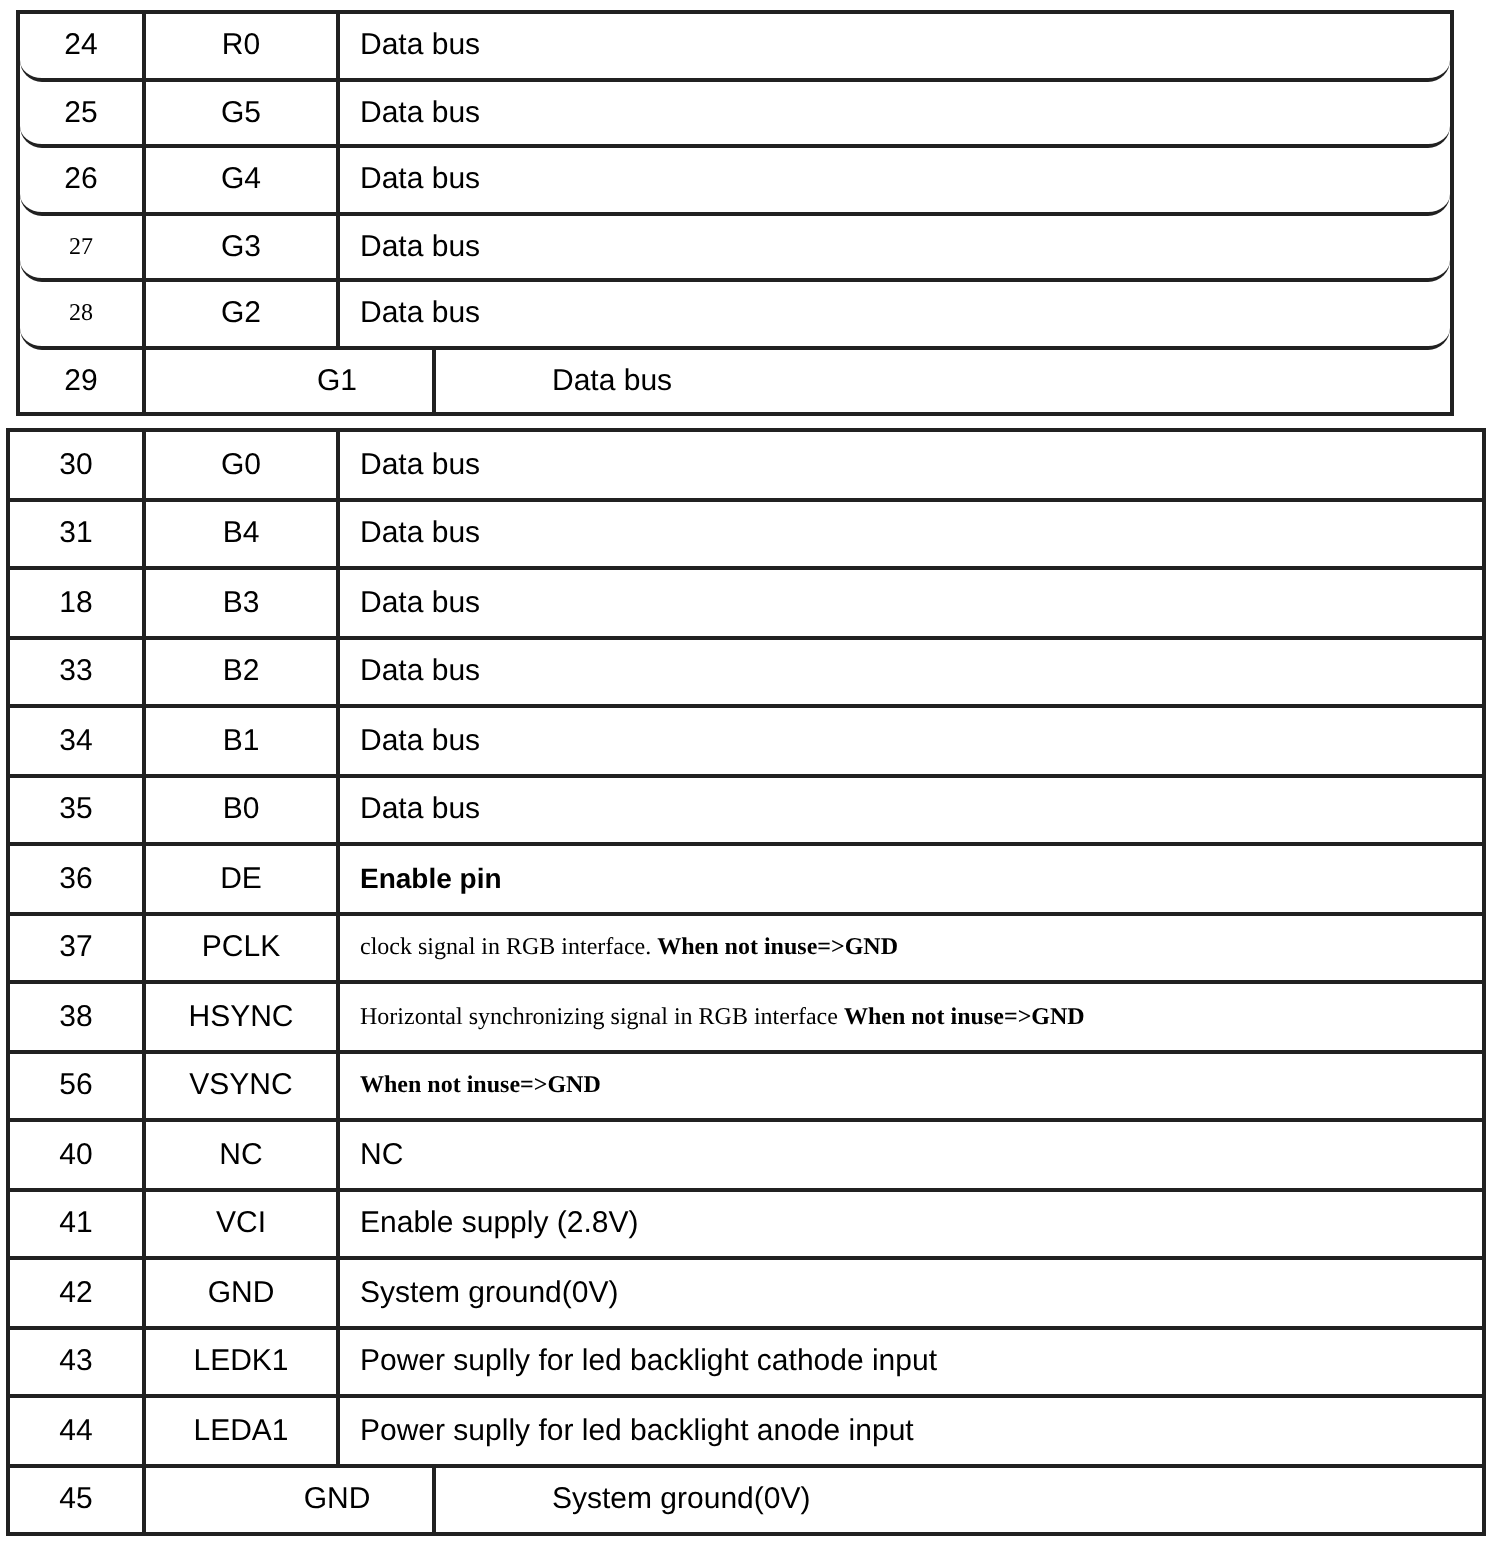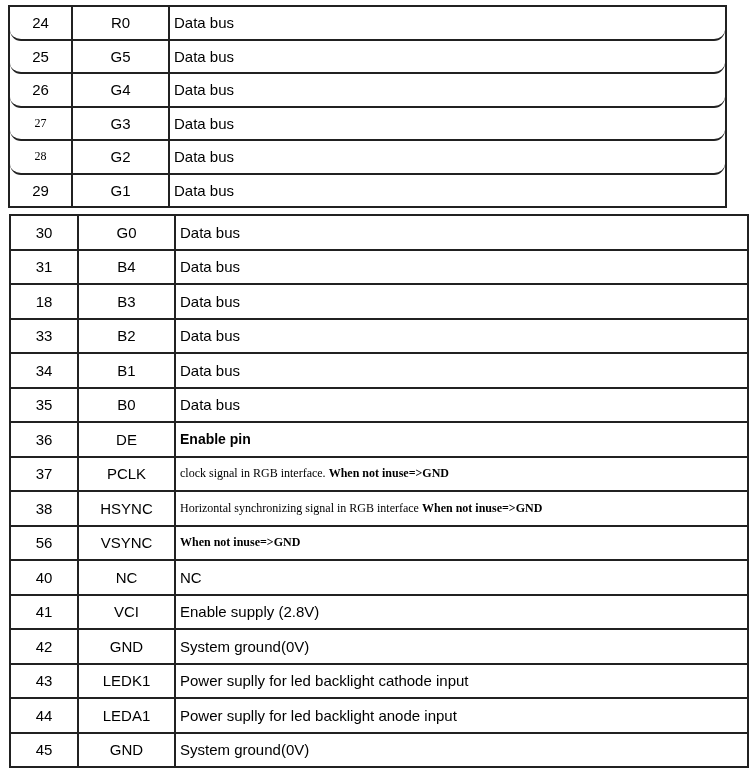--- a/index.html
+++ b/index.html
@@ -13,43 +13,43 @@
   }
   .pin-table{
     position:absolute;
     background:#ffffff;
     border:2px solid #212121;
     box-sizing:border-box;
     display:flex;
     flex-direction:column;
   }
   #table-upper{left:8px;top:5px;width:719px;height:203px;}
-  #table-lower{left:9px;top:214px;width:740px;height:554px;}
+  #table-lower{left:3px;top:214px;width:740px;height:554px;}
   .row{
     flex:1;
     display:grid;
     border-bottom:2px solid #212121;
     min-height:0;
   }
-  .row:last-child{border-bottom:none;}
+  .row:last-child{border-bottom:none;gap:48px;}
   #table-upper .row{grid-template-columns:63px 97px 1fr;border-radius:11px;}
   #table-lower .row{grid-template-columns:68px 97px 1fr;}
   .cell{
     display:flex;
     align-items:center;
     box-sizing:border-box;
     overflow:hidden;
     font-size:15px;
   }
   .cell.pin,.cell.name{
     justify-content:center;
     border-right:2px solid #212121;
   }
   .cell.desc{
-    padding-left:4px;
+    padding-left:10px;
     white-space:pre-wrap;
   }
   .f-serif{font-family:"Liberation Serif",serif;font-size:12px;}
   .f-sans{font-family:"Liberation Sans",sans-serif;font-size:15px;}
   .b{font-weight:bold;}
   .small{font-size:14px;}
 </style>
 </head>
 <body>
 

